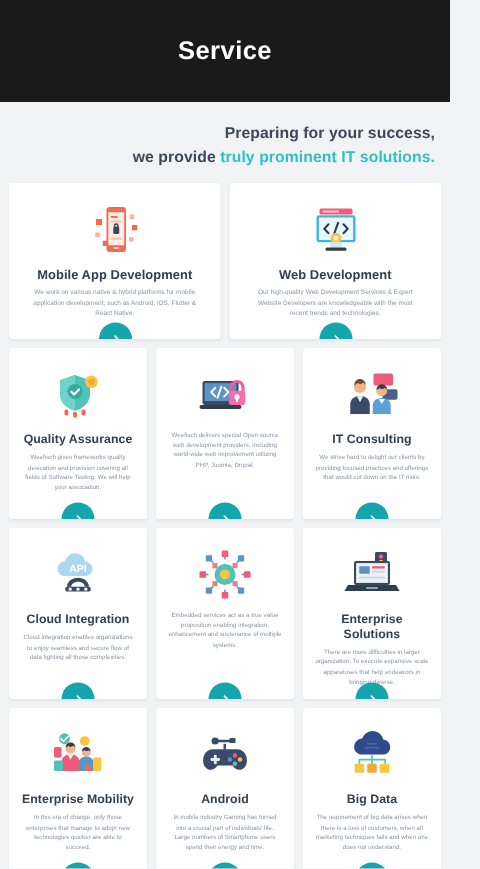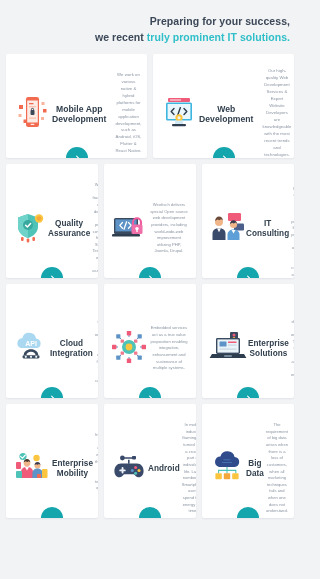--- a/index.html
+++ b/index.html
@@ -49,21 +49,21 @@
     margin-bottom: 6px;
   }
   .row.two > .card { width: calc((100% - 6px) / 2); }
   .row.three > .card { width: calc((100% - 12px) / 3); }
 
   .card {
     background: #ffffff;
     border-radius: 2px;
     padding: 11px 6px 0;
     display: flex;
-    flex-direction: row;
+    flex-direction: column;
     align-items: center;
     box-shadow: 0 1px 2px rgba(20,30,50,.07);
     position: relative;
     overflow: hidden;
   }
   .row.two .card { height: 104px; }
   .row.three .card { height: 114px; }
 
   .card-icon {
     height: 40px;
@@ -109,24 +109,27 @@
   .card-arrow svg { display: block; }
 
   
   svg.ico { display: block; }
 </style>
 </head>
 <body>
 
 <div class="page">
 
+  <div class="masthead">
+    <div class="masthead-title">Service</div>
+  </div>
 
   <div class="intro">
     <div class="intro-line">Preparing for your success,</div>
-    <div class="intro-line"><span>we recent </span><span class="accent">truly prominent IT solutions.</span></div>
+    <div class="intro-line"><span>we provide </span><span class="accent">truly prominent IT solutions.</span></div>
   </div>
 
   <div class="grid">
 
     <div class="row two">
 
       <div class="card">
         <div class="card-icon">
           <svg class="ico" width="40" height="38" viewBox="0 0 40 38">
             <rect x="7" y="12" width="4" height="4" fill="#f26a4f"></rect>

